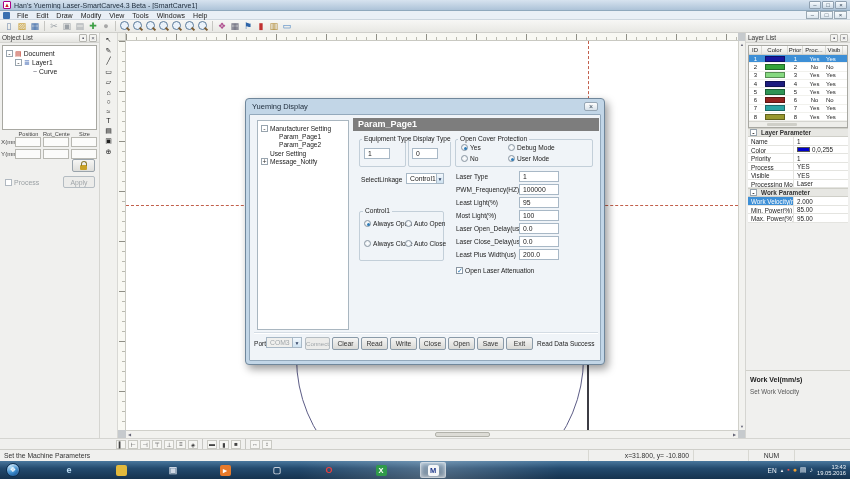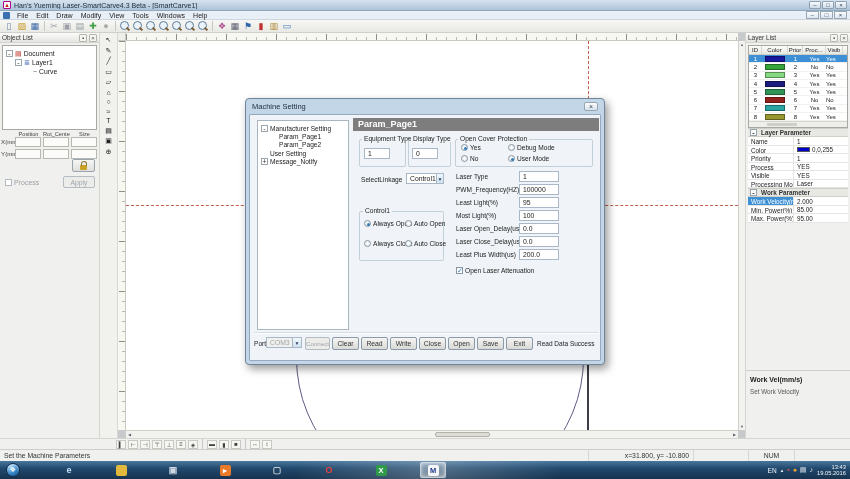--- a/index.html
+++ b/index.html
@@ -495,21 +495,21 @@
         </span>
       <div class="clock">
         <div>13:43</div>
         <div>19.05.2016</div>
       </div>
     </div>
   </div>
 
   <div id="dialog">
     <div class="dlg-title">
-      <span>Machine Setting</span>
+      <span>Yueming Display</span>
       <span class="dlg-close">×</span>
     </div>
     <div class="dlg-inner"></div>
     <div id="dlg-tree">
         <div class="trow" style="padding-left: 3px;">
           <span class="exp">-</span>
           <span>Manufacturer Setting</span>
         </div>
         <div class="trow" style="padding-left: 12px;">
           <span class="expsp"></span>

